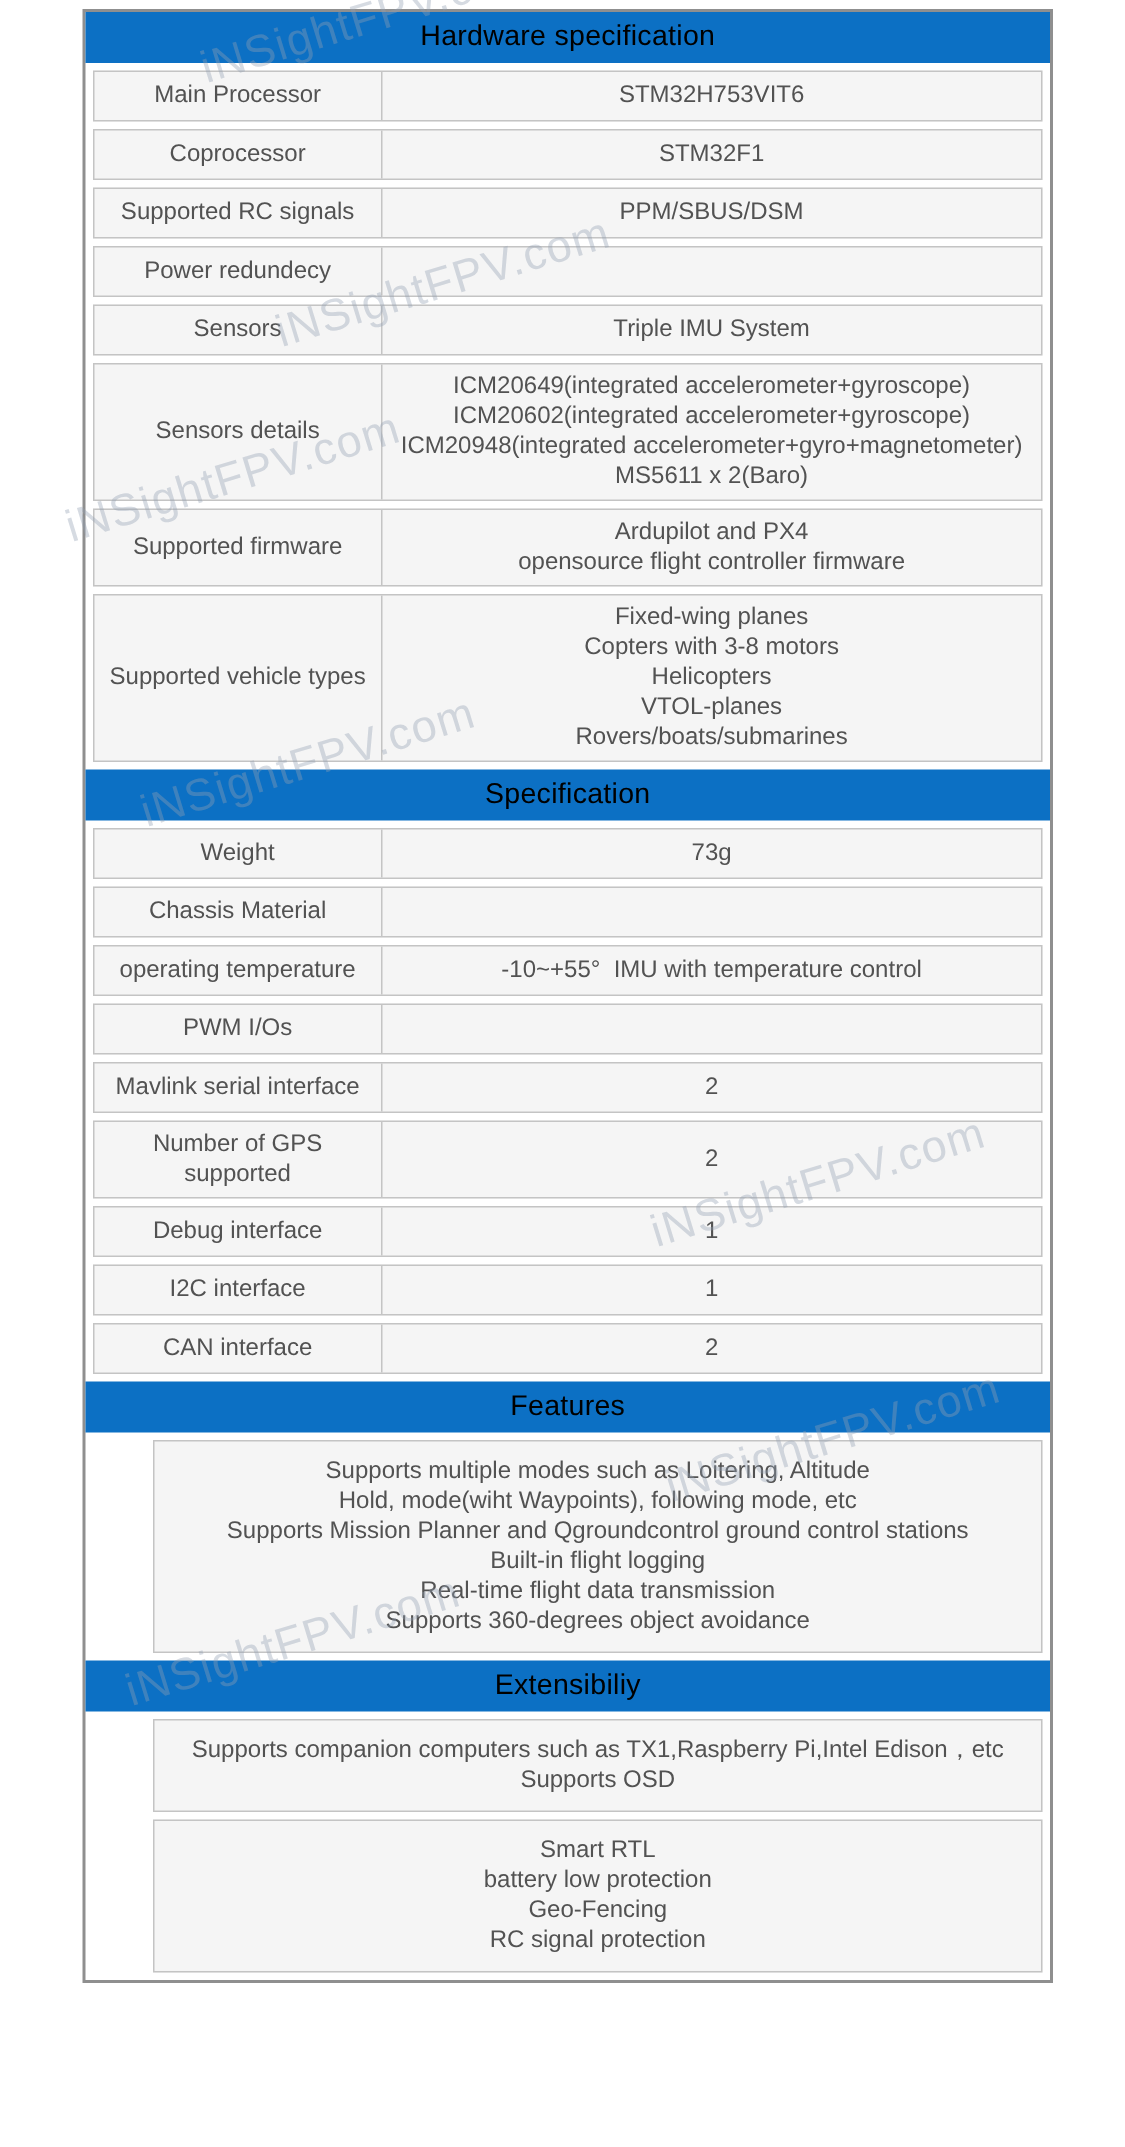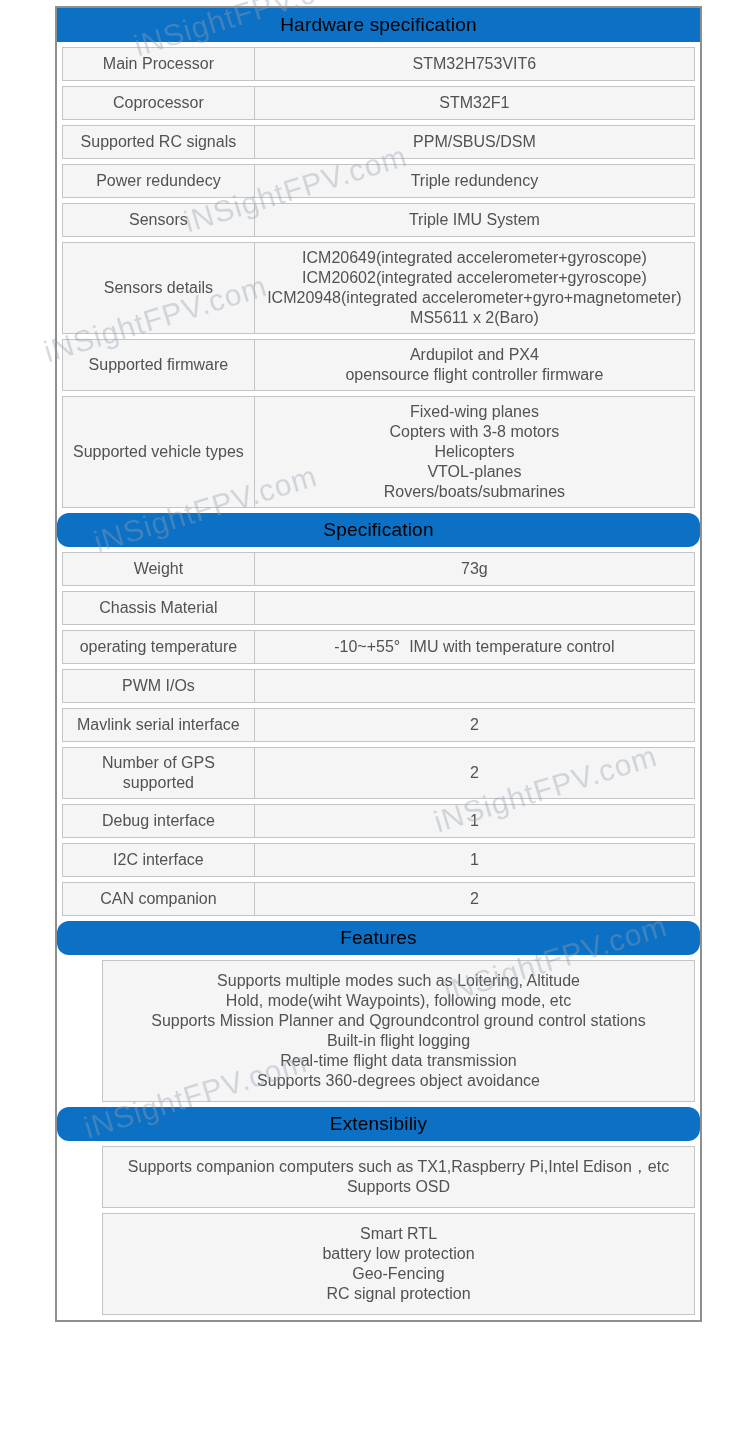--- a/index.html
+++ b/index.html
@@ -27,21 +27,21 @@
     color: #000000;
     font-size: 19px;
     font-weight: 500;
     text-align: center;
     height: 34px;
     display: flex;
     align-items: center;
     justify-content: center;
     letter-spacing: 0.2px;
   }
-  .hdr:not(:first-child) { margin-top: 5px; border-radius: 12px; }
+  .hdr:not(:first-child) { margin-top: 5px; }
   .row, .textblock {
     margin: 5px 5px 0 5px;
     background: #f5f5f5;
     border: 1px solid #c4c4c4;
     color: #525252;
     font-size: 16px;
   }
   .row { display: flex; min-height: 34px; }
   .cell {
     display: flex;
@@ -91,21 +91,20 @@
     <div class="row">
       <div class="cell label">Coprocessor</div>
       <div class="cell value">STM32F1</div>
     </div>
     <div class="row">
       <div class="cell label">Supported RC signals</div>
       <div class="cell value">PPM/SBUS/DSM</div>
     </div>
     <div class="row">
       <div class="cell label">Power redundecy</div>
-      <div class="cell value">Triple redundency</div>
     </div>
     <div class="row">
       <div class="cell label">Sensors</div>
       <div class="cell value">Triple IMU System</div>
     </div>
     <div class="row">
       <div class="cell label">Sensors details</div>
       <div class="cell value">ICM20649(integrated accelerometer+gyroscope)
 ICM20602(integrated accelerometer+gyroscope)
 ICM20948(integrated accelerometer+gyro+magnetometer)
@@ -153,21 +152,21 @@
     </div>
     <div class="row">
       <div class="cell label">Debug interface</div>
       <div class="cell value">1</div>
     </div>
     <div class="row">
       <div class="cell label">I2C interface</div>
       <div class="cell value">1</div>
     </div>
     <div class="row">
-      <div class="cell label">CAN companion</div>
+      <div class="cell label">CAN interface</div>
       <div class="cell value">2</div>
     </div>
 
     <div class="hdr">
       <span>Features</span>
     </div>
     <div class="textblock">Supports multiple modes such as Loitering, Altitude
 Hold, mode(wiht Waypoints), following mode, etc
 Supports Mission Planner and Qgroundcontrol ground control stations
 Built-in flight logging

